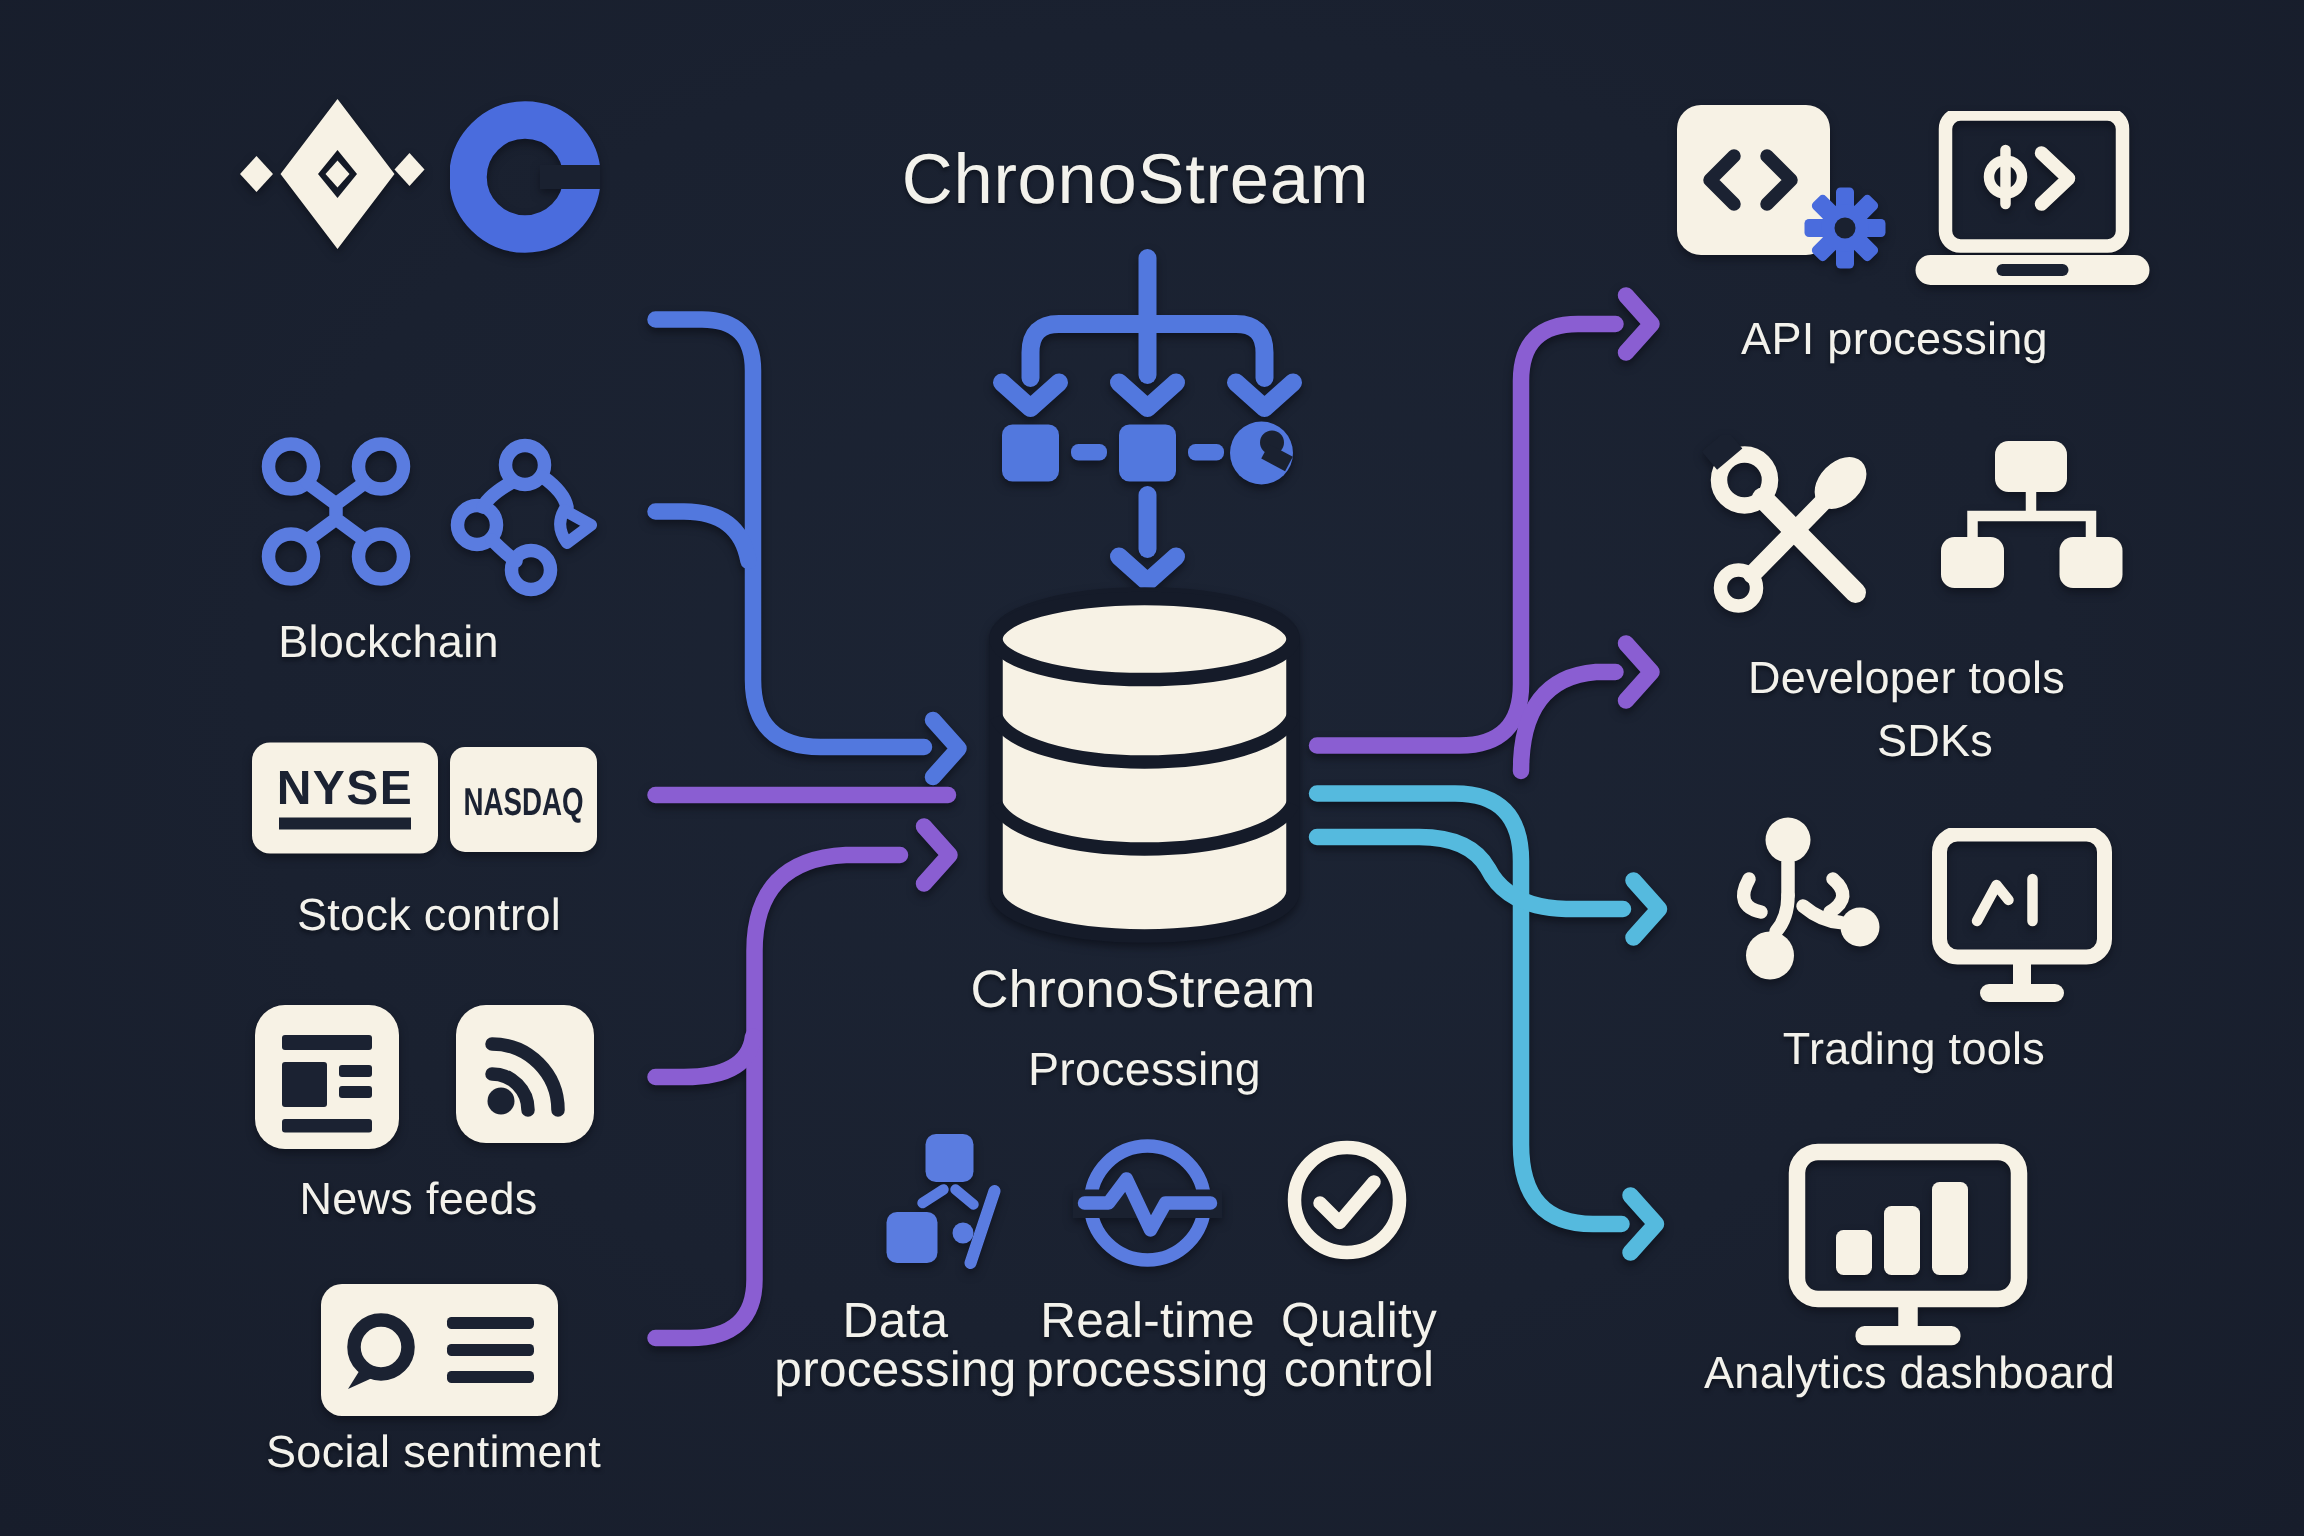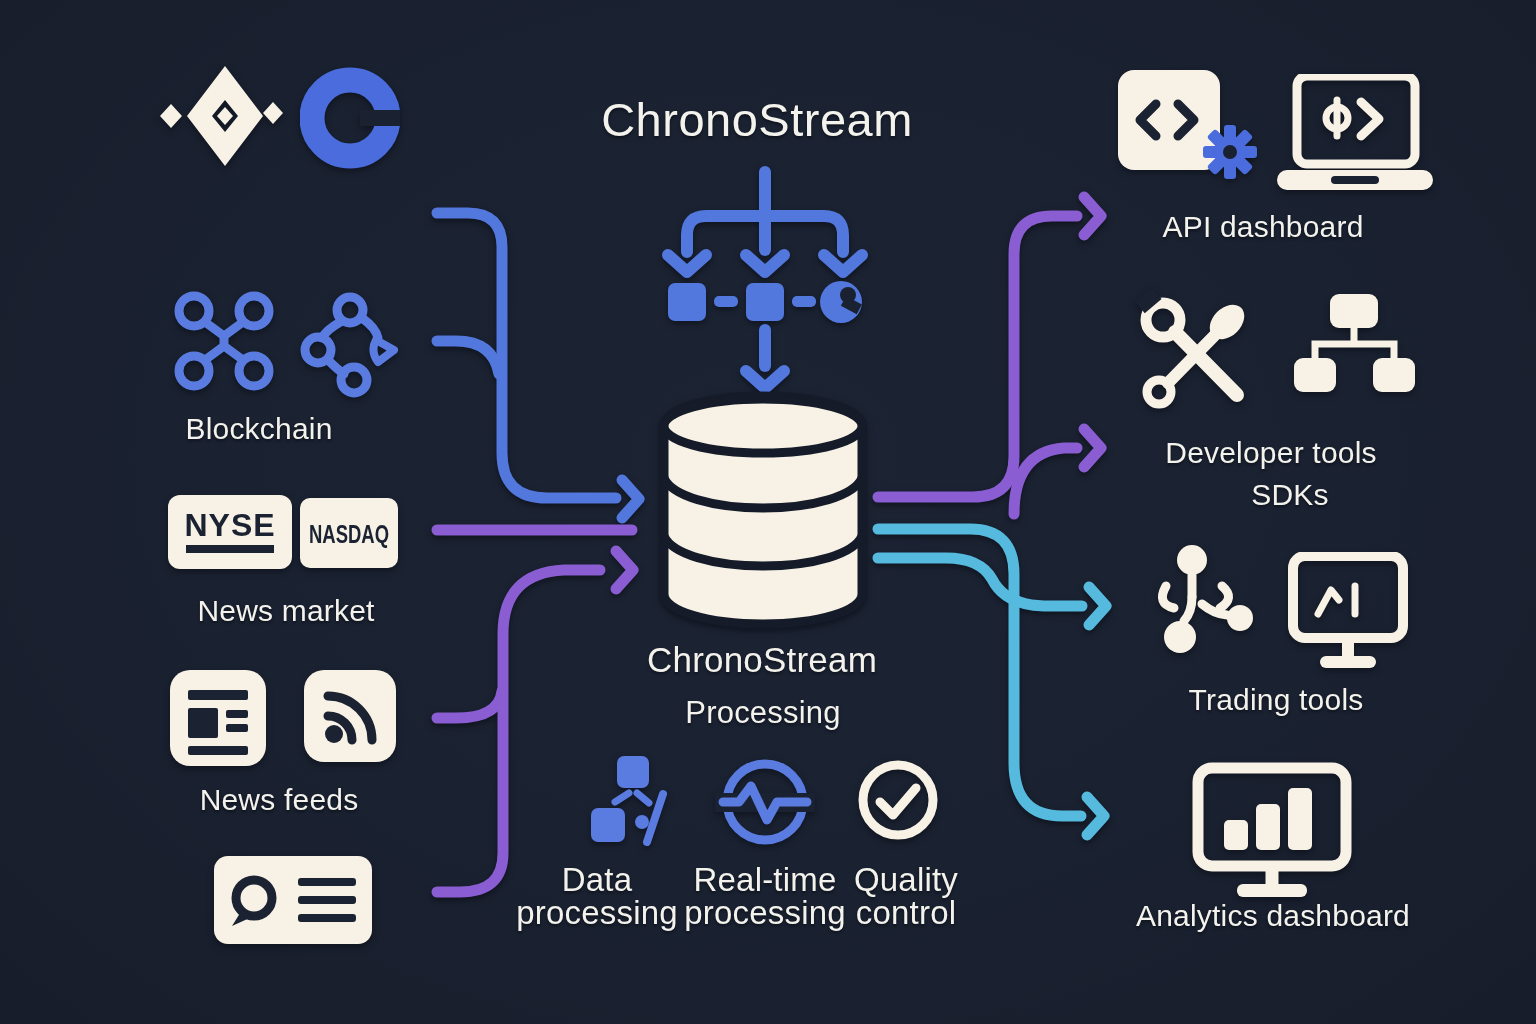--- a/index.html
+++ b/index.html
@@ -130,21 +130,21 @@
     <rect x="2" y="2" width="124" height="74" rx="12" fill="#f7f2e5"></rect>
     <text x="64" y="43" text-anchor="middle" font-family="Liberation Sans, sans-serif" font-weight="bold" font-size="32" fill="#1b2232" letter-spacing="1">NYSE</text>
     <rect x="20" y="52" width="88" height="8" fill="#1b2232"></rect>
   </svg>
 
   <svg class="ic" style="left:298px;top:496px" width="102" height="74" viewBox="0 0 102 74">
     <rect x="2" y="2" width="98" height="70" rx="10" fill="#f7f2e5"></rect>
     <text x="51" y="47" text-anchor="middle" font-family="Liberation Sans, sans-serif" font-weight="bold" font-size="26" fill="#1b2232" textLength="80" lengthAdjust="spacingAndGlyphs">NASDAQ</text>
   </svg>
 
-  <div class="lbl lbl-side" style="left:286px;top:611px">News market</div>
+  <div class="lbl lbl-side" style="left:286px;top:611px">Stock control</div>
 
   <svg class="ic" style="left:170px;top:670px" width="96" height="96" viewBox="0 0 96 96">
     <rect x="0" y="0" width="96" height="96" rx="20" fill="#f7f2e5"></rect>
     <g fill="#1b2232">
       <rect x="18" y="20" width="60" height="10" rx="2"></rect>
       <rect x="18" y="38" width="30" height="30" rx="2"></rect>
       <rect x="56" y="40" width="22" height="8" rx="2"></rect>
       <rect x="56" y="54" width="22" height="8" rx="2"></rect>
       <rect x="18" y="76" width="60" height="9" rx="2"></rect>
     </g>
@@ -163,20 +163,21 @@
     <rect x="0" y="0" width="158" height="88" rx="14" fill="#f7f2e5"></rect>
     <circle cx="40" cy="42" r="18" fill="none" stroke="#1b2232" stroke-width="9"></circle>
     <path d="M28 54 L18 70 L40 60 Z" fill="#1b2232"></path>
     <g fill="#1b2232">
       <rect x="84" y="22" width="58" height="8" rx="3"></rect>
       <rect x="84" y="40" width="58" height="8" rx="3"></rect>
       <rect x="84" y="58" width="58" height="8" rx="3"></rect>
     </g>
   </svg>
 
+  <div class="lbl lbl-side" style="left:289px;top:969px">Social sentiment</div>
 
   <div class="lbl lbl-title" style="left:757px;top:119px">ChronoStream</div>
 
   <div class="lbl lbl-db1" style="left:762px;top:660px">ChronoStream</div>
   <div class="lbl lbl-db2" style="left:763px;top:713px">Processing</div>
 
   <svg class="ic" style="left:585px;top:750px" width="95" height="100" viewBox="0 0 95 100">
     <g fill="#5a7ce0">
       <rect x="32" y="6" width="32" height="32" rx="7"></rect>
       <rect x="6" y="58" width="34" height="34" rx="7"></rect>
@@ -228,21 +229,21 @@
 
   <svg class="ic" style="left:1275px;top:74px" width="160" height="120" viewBox="0 0 160 120">
     <rect x="22" y="2" width="118" height="88" rx="10" fill="none" stroke="#f7f2e5" stroke-width="9"></rect>
     <circle cx="62" cy="44" r="11" fill="none" stroke="#f7f2e5" stroke-width="7"></circle>
     <path d="M62 26 V62" stroke="#f7f2e5" stroke-width="7" stroke-linecap="round"></path>
     <path d="M86 28 L104 45 L86 62" fill="none" stroke="#f7f2e5" stroke-width="9" stroke-linecap="round" stroke-linejoin="round"></path>
     <rect x="2" y="96" width="156" height="20" rx="10" fill="#f7f2e5"></rect>
     <rect x="56" y="102" width="48" height="8" rx="4" fill="#1a2130"></rect>
   </svg>
 
-  <div class="lbl lbl-side" style="left:1263px;top:227px">API dashboard</div>
+  <div class="lbl lbl-side" style="left:1263px;top:227px">API processing</div>
 
   <svg class="ic" style="left:1135px;top:290px" width="118" height="120" viewBox="0 0 118 120">
     <circle cx="24" cy="102" r="12" fill="none" stroke="#f7f2e5" stroke-width="9"></circle>
     <path d="M33 93 L80 45" stroke="#f7f2e5" stroke-width="12" stroke-linecap="round"></path>
     <ellipse cx="92" cy="32" rx="20" ry="14" transform="rotate(-45 92 32)" fill="#f7f2e5"></ellipse>
     <circle cx="28" cy="30" r="17" fill="none" stroke="#f7f2e5" stroke-width="11"></circle>
     <rect x="2" y="2" width="22" height="16" transform="rotate(-40 13 10)" fill="#1a2130"></rect>
     <path d="M40 42 L102 105" stroke="#f7f2e5" stroke-width="14" stroke-linecap="round"></path>
   </svg>
 

